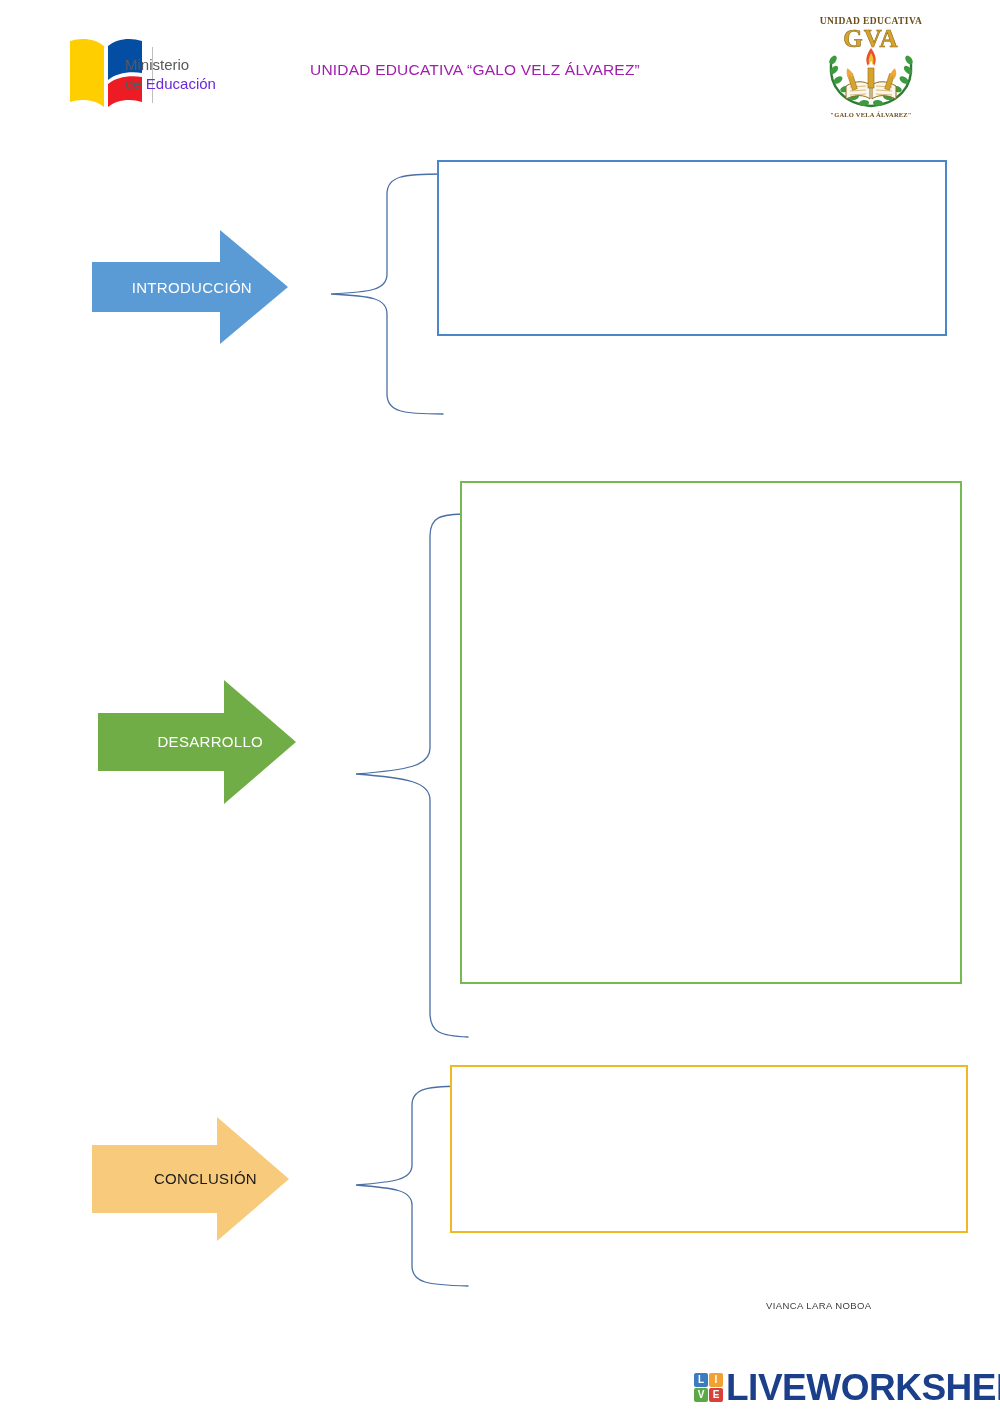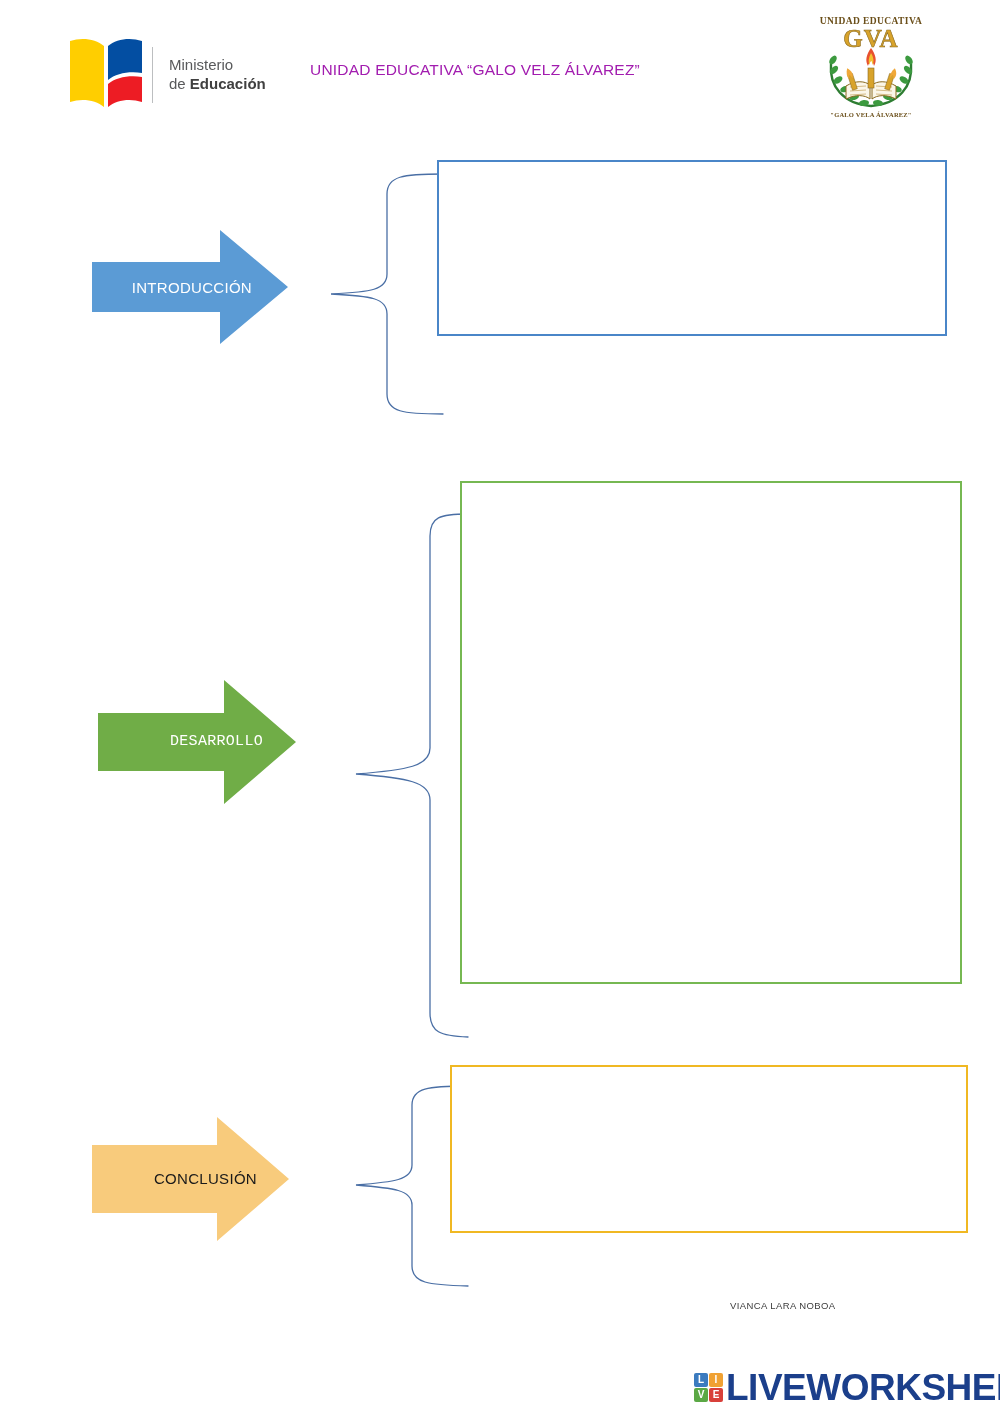--- a/index.html
+++ b/index.html
@@ -42,23 +42,22 @@
     width: 186px;
     height: 86px;
   }
   #ministry-text {
     position: absolute;
     left: 125px;
     top: 55px;
     font-size: 15px;
     line-height: 19px;
     color: #58595b;
-    margin-left: 44px;
-  }
-  #ministry-text .bold { font-weight: bold; color: #404040; }
+  }
+  #ministry-text .bold { font-weight: normal; color: #6d28d9; }
 
   
   #school-crest {
     position: absolute;
     left: 813px;
     top: 6px;
     width: 116px;
     height: 116px;
     text-align: right;
   }
@@ -84,21 +83,21 @@
     box-sizing: border-box;
   }
 
   
   .brace { position: absolute; }
   .brace svg { display: block; }
 
   
   #signature {
     position: absolute;
-    left: 730px;
+    left: 766px;
     top: 1300px;
     font-size: 9.5px;
     letter-spacing: 0.4px;
     color: #3d3d3d;
   }
   #lws-logo {
     position: absolute;
     left: 694px;
     top: 1366px;
     height: 42px;
@@ -222,21 +221,21 @@
       <path d="M118 6 C78 6 62 8 62 26 L62 106 C62 122 46 124 6 126 C46 128 62 130 62 146 L62 226 C62 244 78 246 118 246" fill="none" stroke="#4A6FA5" stroke-width="1.3" stroke-linecap="round"></path>
     </svg>
   </div>
 
   <div class="answer-box" id="box-introduccion" style="left:437px; top:160px; width:510px; height:176px; border:2px solid #4A86C8;"></div>
 
   <div class="arrow" id="arrow-desarrollo" style="left:96px; top:677px; width:202px; height:130px;">
     <svg width="202" height="130" viewBox="0 0 202 130" xmlns="http://www.w3.org/2000/svg">
       <polygon id="arrow-shape-2" points="2,36 128,36 128,3 200,65 128,127 128,94 2,94" fill="#70AD47"></polygon>
     </svg>
-    <div class="arrow-label" id="arrow-label-desarrollo" style="top:56px; left:-35px; color:#ffffff;font-family:Liberation Mono, monospace;">DESARROLLO</div>
+    <div class="arrow-label" id="arrow-label-desarrollo" style="top:56px; left:-35px; color:#ffffff;">DESARROLLO</div>
   </div>
 
   <div class="brace" id="brace-desarrollo" style="left:350px; top:508px; width:125px; height:535px;">
     <svg width="125" height="535" viewBox="0 0 125 535" xmlns="http://www.w3.org/2000/svg">
       <path d="M118 6 C90 6 80 9 80 28 L80 240 C80 258 58 262 6 266 C58 270 80 274 80 292 L80 505 C80 524 90 528 118 529" fill="none" stroke="#4A6FA5" stroke-width="1.3" stroke-linecap="round"></path>
     </svg>
   </div>
 
   <div class="answer-box" id="box-desarrollo" style="left:460px; top:481px; width:502px; height:503px; border:2px solid #76B852;"></div>
 

